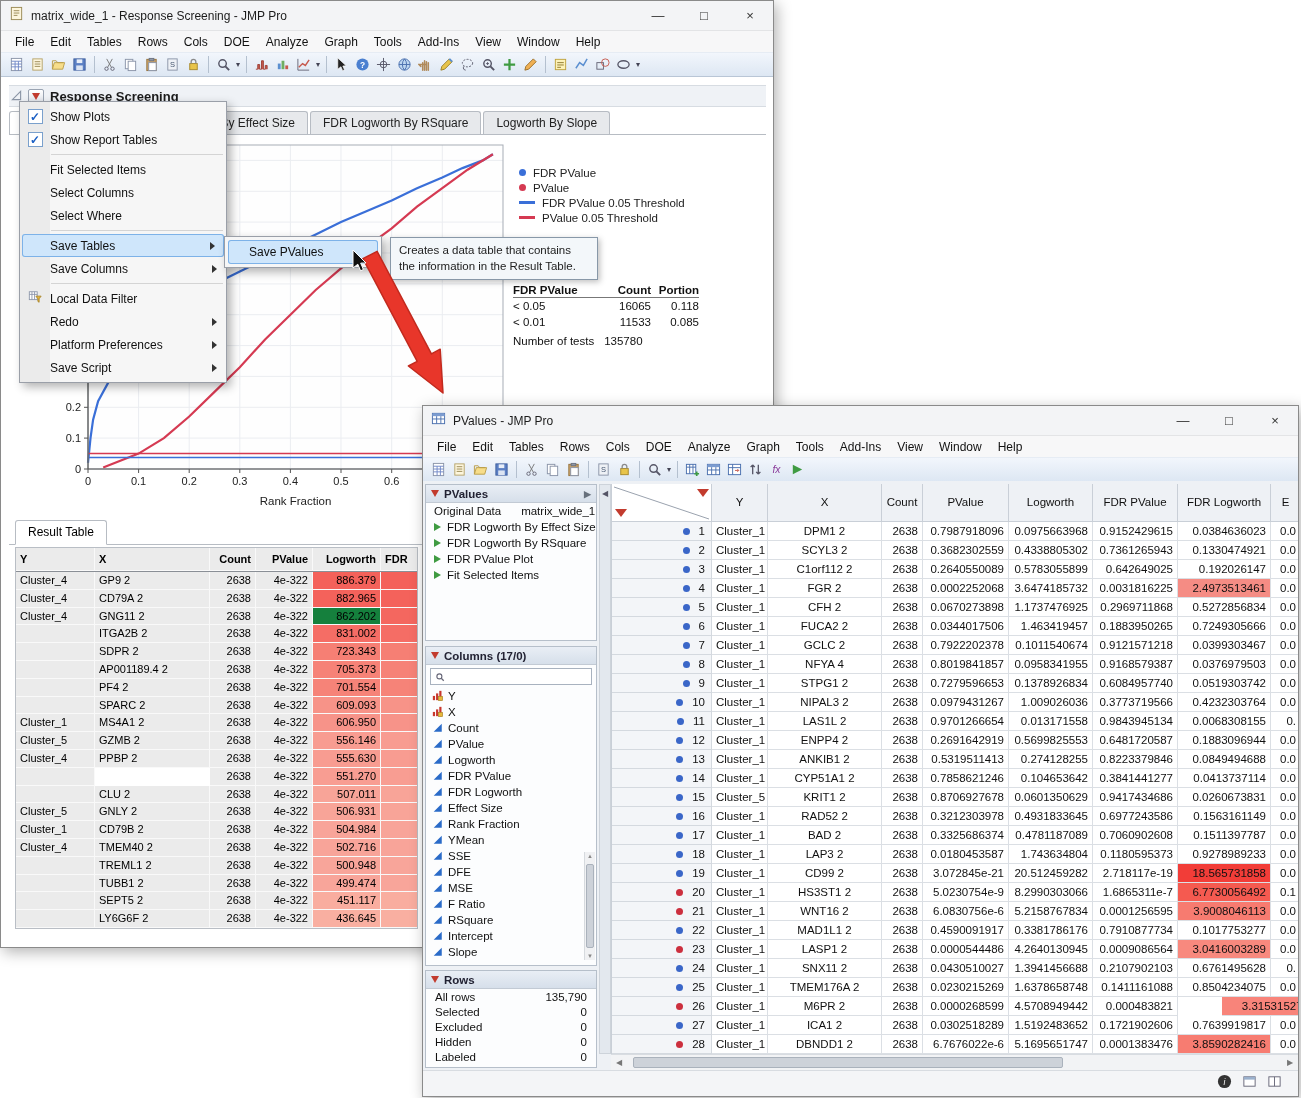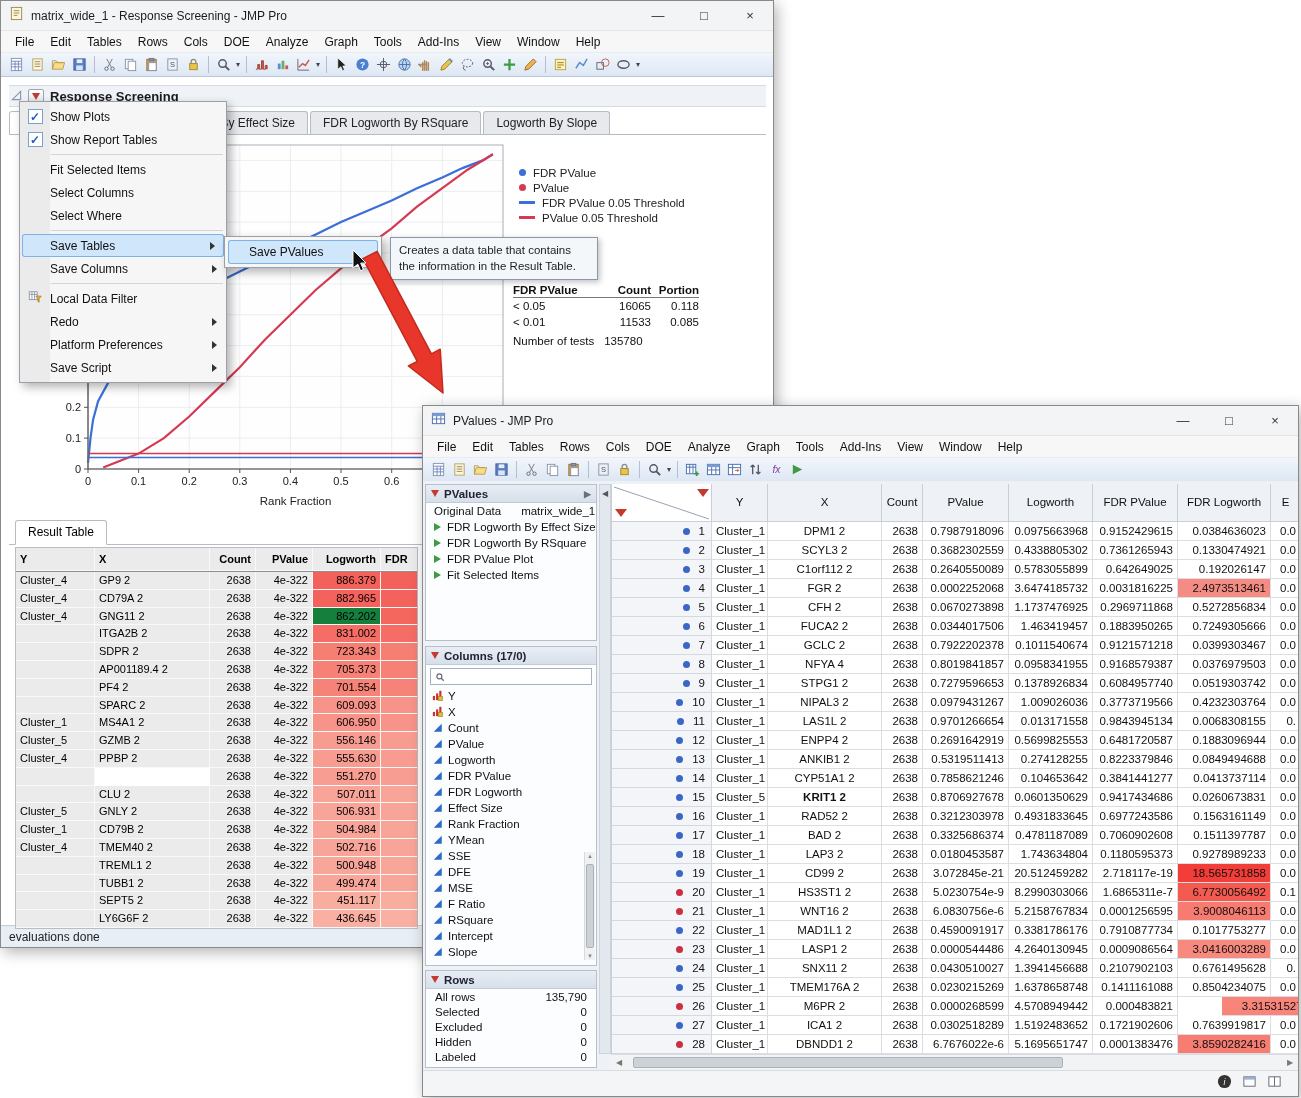--- a/index.html
+++ b/index.html
@@ -592,23 +592,20 @@
         <div class="rt-row">
           <div class="rt-cell" style="width: 79px;"></div>
           <div class="rt-cell" style="width: 115px;">LY6G6F 2</div>
           <div class="rt-cell num" style="width: 46px;">2638</div>
           <div class="rt-cell num" style="width: 57px;">4e-322</div>
           <div class="rt-cell num" style="width: 68px; background: rgb(249, 175, 161);">436.645</div>
           <div class="rt-cell" style="width: 38px; background: rgb(249, 175, 161);"></div>
         </div>
       </div>
 
-    <div id="main-status">
-      <span>evaluations done</span>
-    </div>
 
     <div id="context-menu">
         <div class="cm-item">
           <span class="cm-gutter">
             <span class="cm-check">✓</span>
           </span>
           <span class="cm-label">Show Plots</span>
         </div>
         <div class="cm-item">
           <span class="cm-gutter">
@@ -1214,21 +1211,21 @@
               <div class="grid-cell num" style="width: 85px;">0.3841441277</div>
               <div class="grid-cell num" style="width: 93px;">0.0413737114</div>
               <div class="grid-cell num" style="width: 30px;">0.0</div>
             </div>
             <div class="grid-row">
               <div class="grid-cell rowhead" style="width: 100px;">
                 <span class="row-dot" style="background: rgb(58, 102, 200);"></span>
                 <span class="row-num">15</span>
               </div>
               <div class="grid-cell c" style="width: 56px;">Cluster_5</div>
-              <div class="grid-cell c" style="width: 114px; font-weight: bold;">KRIT1 2</div>
+              <div class="grid-cell c" style="width: 114px;">KRIT1 2</div>
               <div class="grid-cell num" style="width: 41px;">2638</div>
               <div class="grid-cell num" style="width: 86px;">0.8706927678</div>
               <div class="grid-cell num" style="width: 84px;">0.0601350629</div>
               <div class="grid-cell num" style="width: 85px;">0.9417434686</div>
               <div class="grid-cell num" style="width: 93px;">0.0260673831</div>
               <div class="grid-cell num" style="width: 30px;">0.0</div>
             </div>
             <div class="grid-row">
               <div class="grid-cell rowhead" style="width: 100px;">
                 <span class="row-dot" style="background: rgb(58, 102, 200);"></span>

